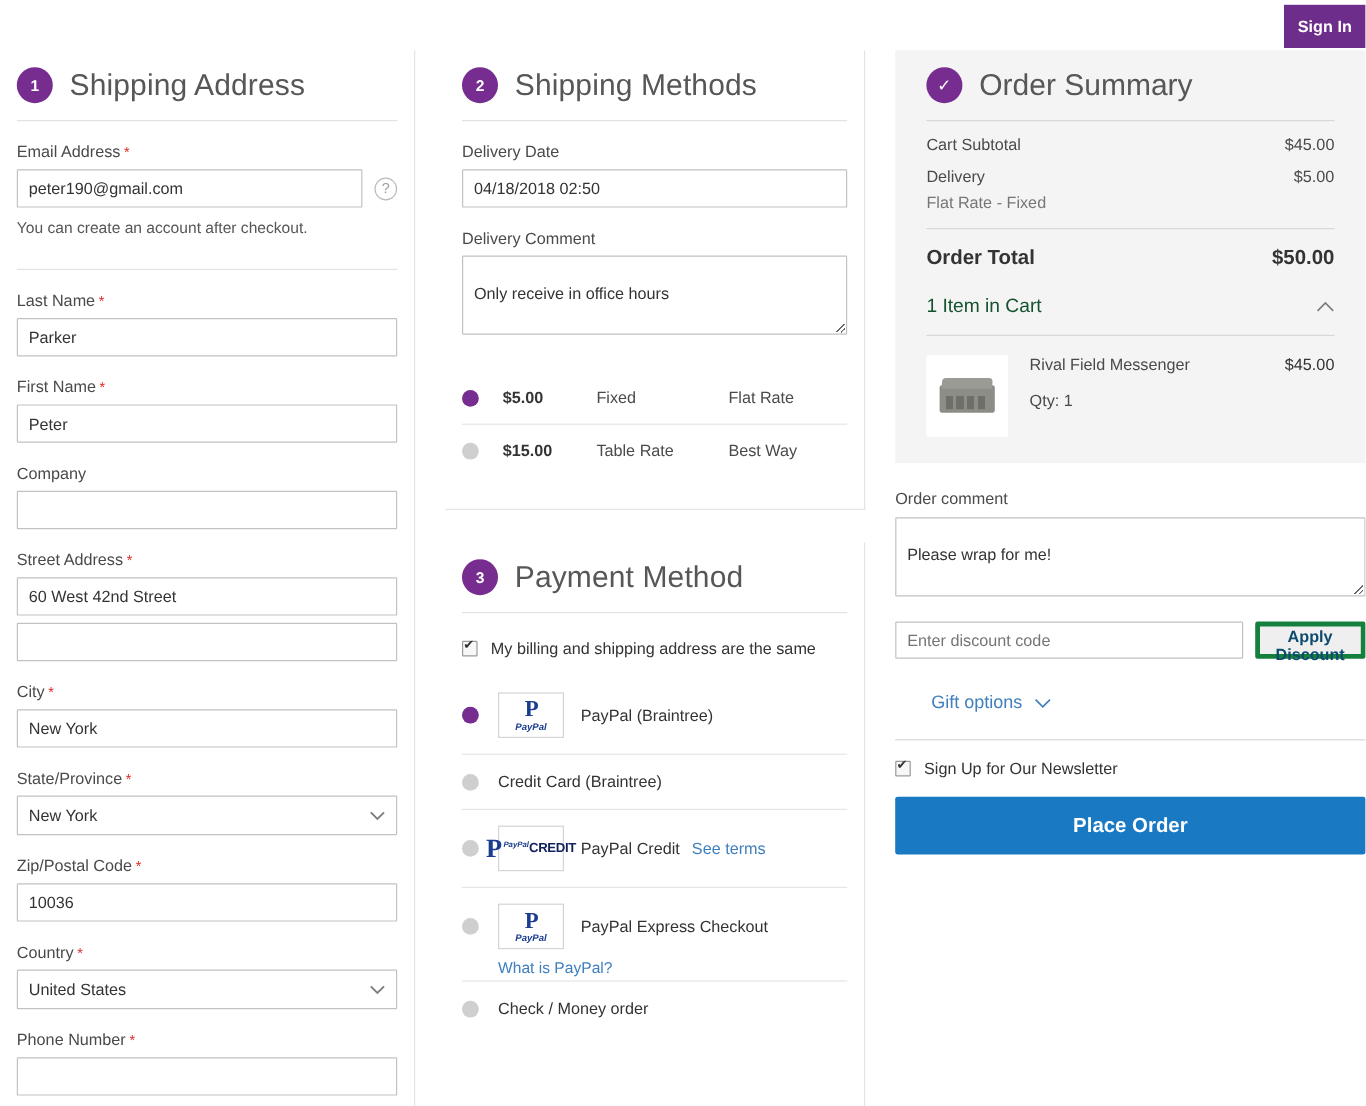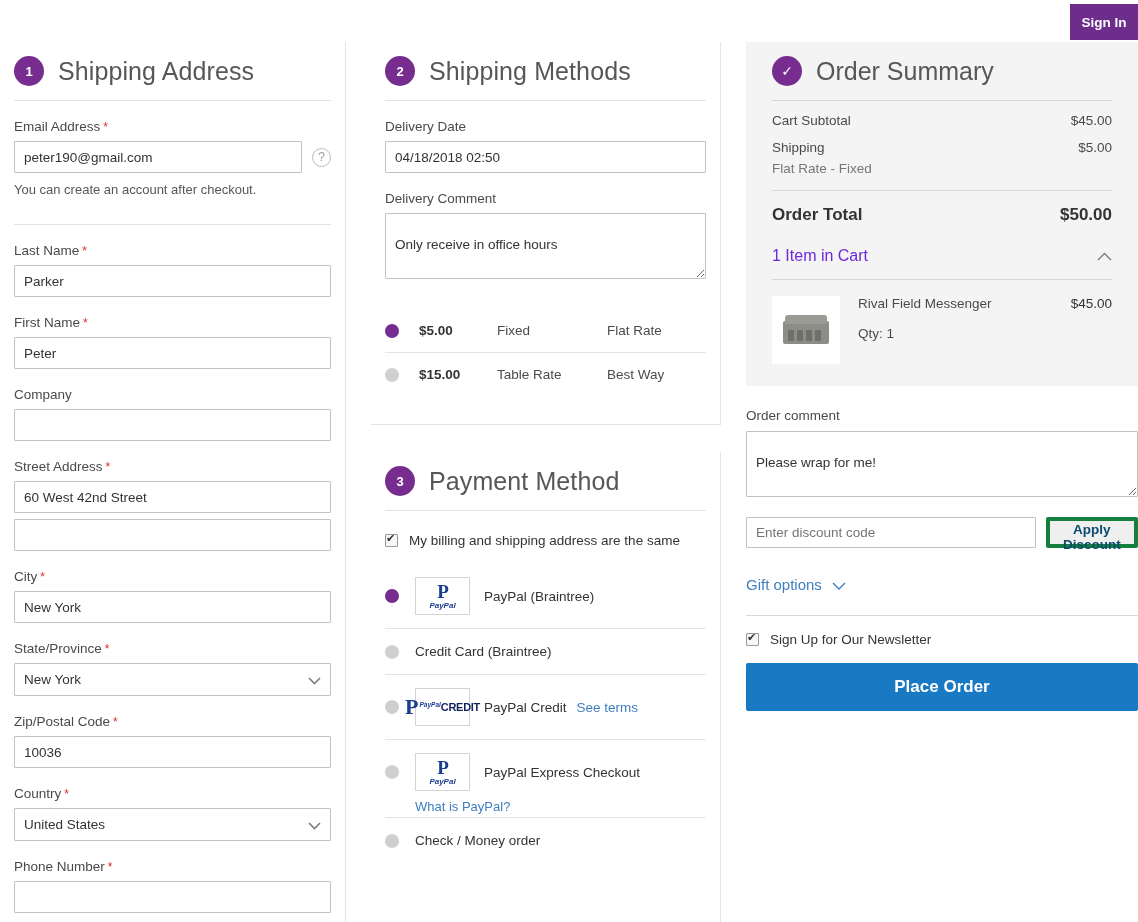--- a/index.html
+++ b/index.html
@@ -175,21 +175,21 @@
     display: flex; justify-content: space-between;
     font-size: 13.5px; color: #4a4a4a; margin-top: 12px;
   }
   .sum-sub { font-size: 13.5px; color: #767676; margin-top: 6px; }
   .sum-total {
     display: flex; justify-content: space-between;
     font-size: 17px; font-weight: 700; color: #333; margin-top: 14px;
   }
   .items-toggle {
     display: flex; justify-content: space-between; align-items: center;
-    font-size: 16px; color: #6d28d9; margin-top: 22px; cursor: pointer;
+    font-size: 16px; color: #14532d; margin-top: 22px; cursor: pointer;
   }
   .items-rule { height: 1px; background: #d8d8d8; margin-top: 14px; }
   .cart-item { display: flex; margin-top: 16px; align-items: flex-start; }
   .thumb {
     width: 68px; height: 68px; background: #ffffff;
     flex: 0 0 68px; margin-right: 18px; position: relative; overflow: hidden;
   }
   .bag {
     position: absolute; left: 11px; top: 25px; width: 46px; height: 23px;
     background: #8d8d88; border-radius: 2px;
@@ -213,21 +213,21 @@
   .oc-area { width: 100%; height: 52px; }
   .discount-row { display: flex; gap: 10px; margin-top: 16px; }
   .discount-row .ctl { flex: 1 1 auto; height: 31px; }
   .apply-btn {
     width: 120px; height: 31px; background: #efefef; border: 4px solid #15803d;
     font-size: 13.5px; font-weight: 700; color: #0c4a6e; cursor: pointer;
     font-family: "Liberation Sans", sans-serif; border-radius: 2px;
   }
   .gift-row {
     display: flex; align-items: center; gap: 10px;
-    font-size: 15px; color: #3f7fbf; margin-top: 28px; cursor: pointer;
+    font-size: 15px; color: #3f7fbf; margin-top: 28px; cursor: pointer; margin-left: 30px;
   }
   .gift-rule { height: 1px; background: #d8d8d8; margin-top: 22px; }
   .news-row {
     display: flex; align-items: center; gap: 11px;
     font-size: 13.5px; color: #333; margin-top: 16px;
   }
   .place-btn {
     width: 100%; height: 48px; margin-top: 16px;
     background: #1979c3; color: #fff; border: none;
     font-size: 17px; font-weight: 700; cursor: pointer;
@@ -445,21 +445,21 @@
           <div class="sum-badge">✓</div>
           <div class="sum-title">Order Summary</div>
         </div>
         <div class="sum-rule"></div>
 
         <div class="sum-line">
           <span>Cart Subtotal</span>
           <span>$45.00</span>
         </div>
         <div class="sum-line">
-          <span>Shipping</span>
+          <span>Delivery</span>
           <span>$5.00</span>
         </div>
         <div class="sum-sub">Flat Rate - Fixed</div>
 
         <div class="sum-rule" style="margin-top:14px"></div>
 
         <div class="sum-total">
           <span>Order Total</span>
           <span>$50.00</span>
         </div>

